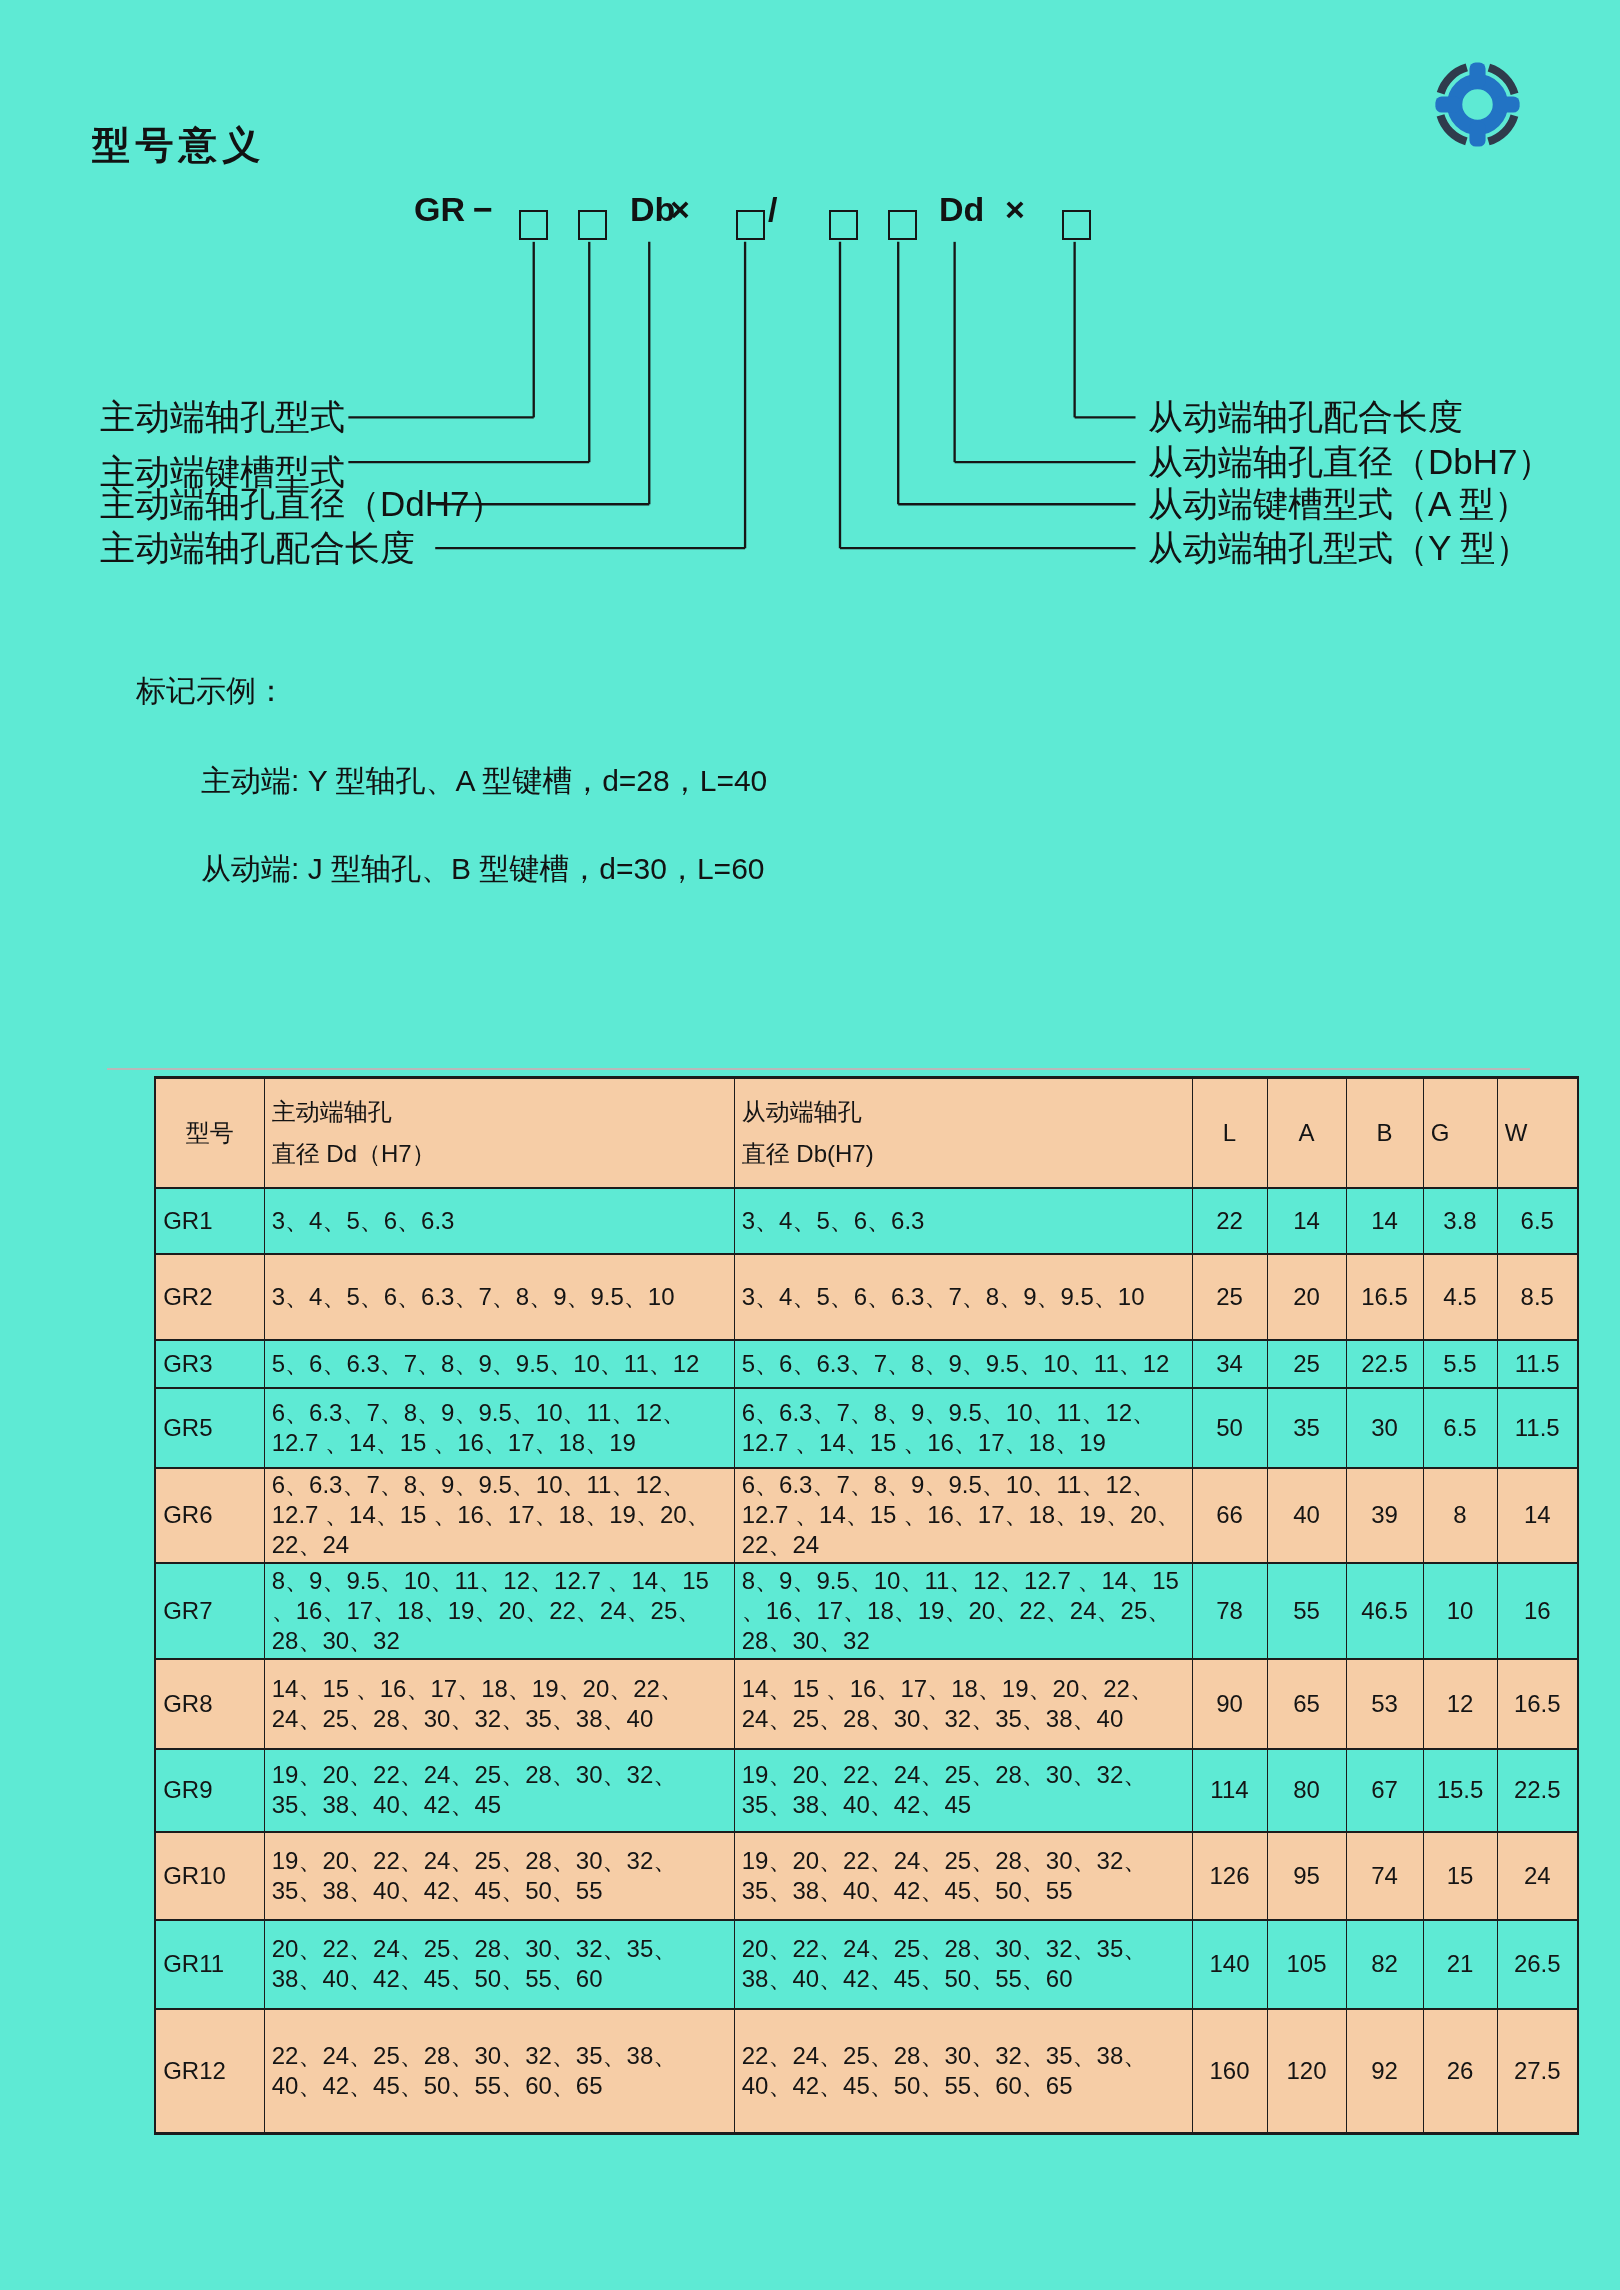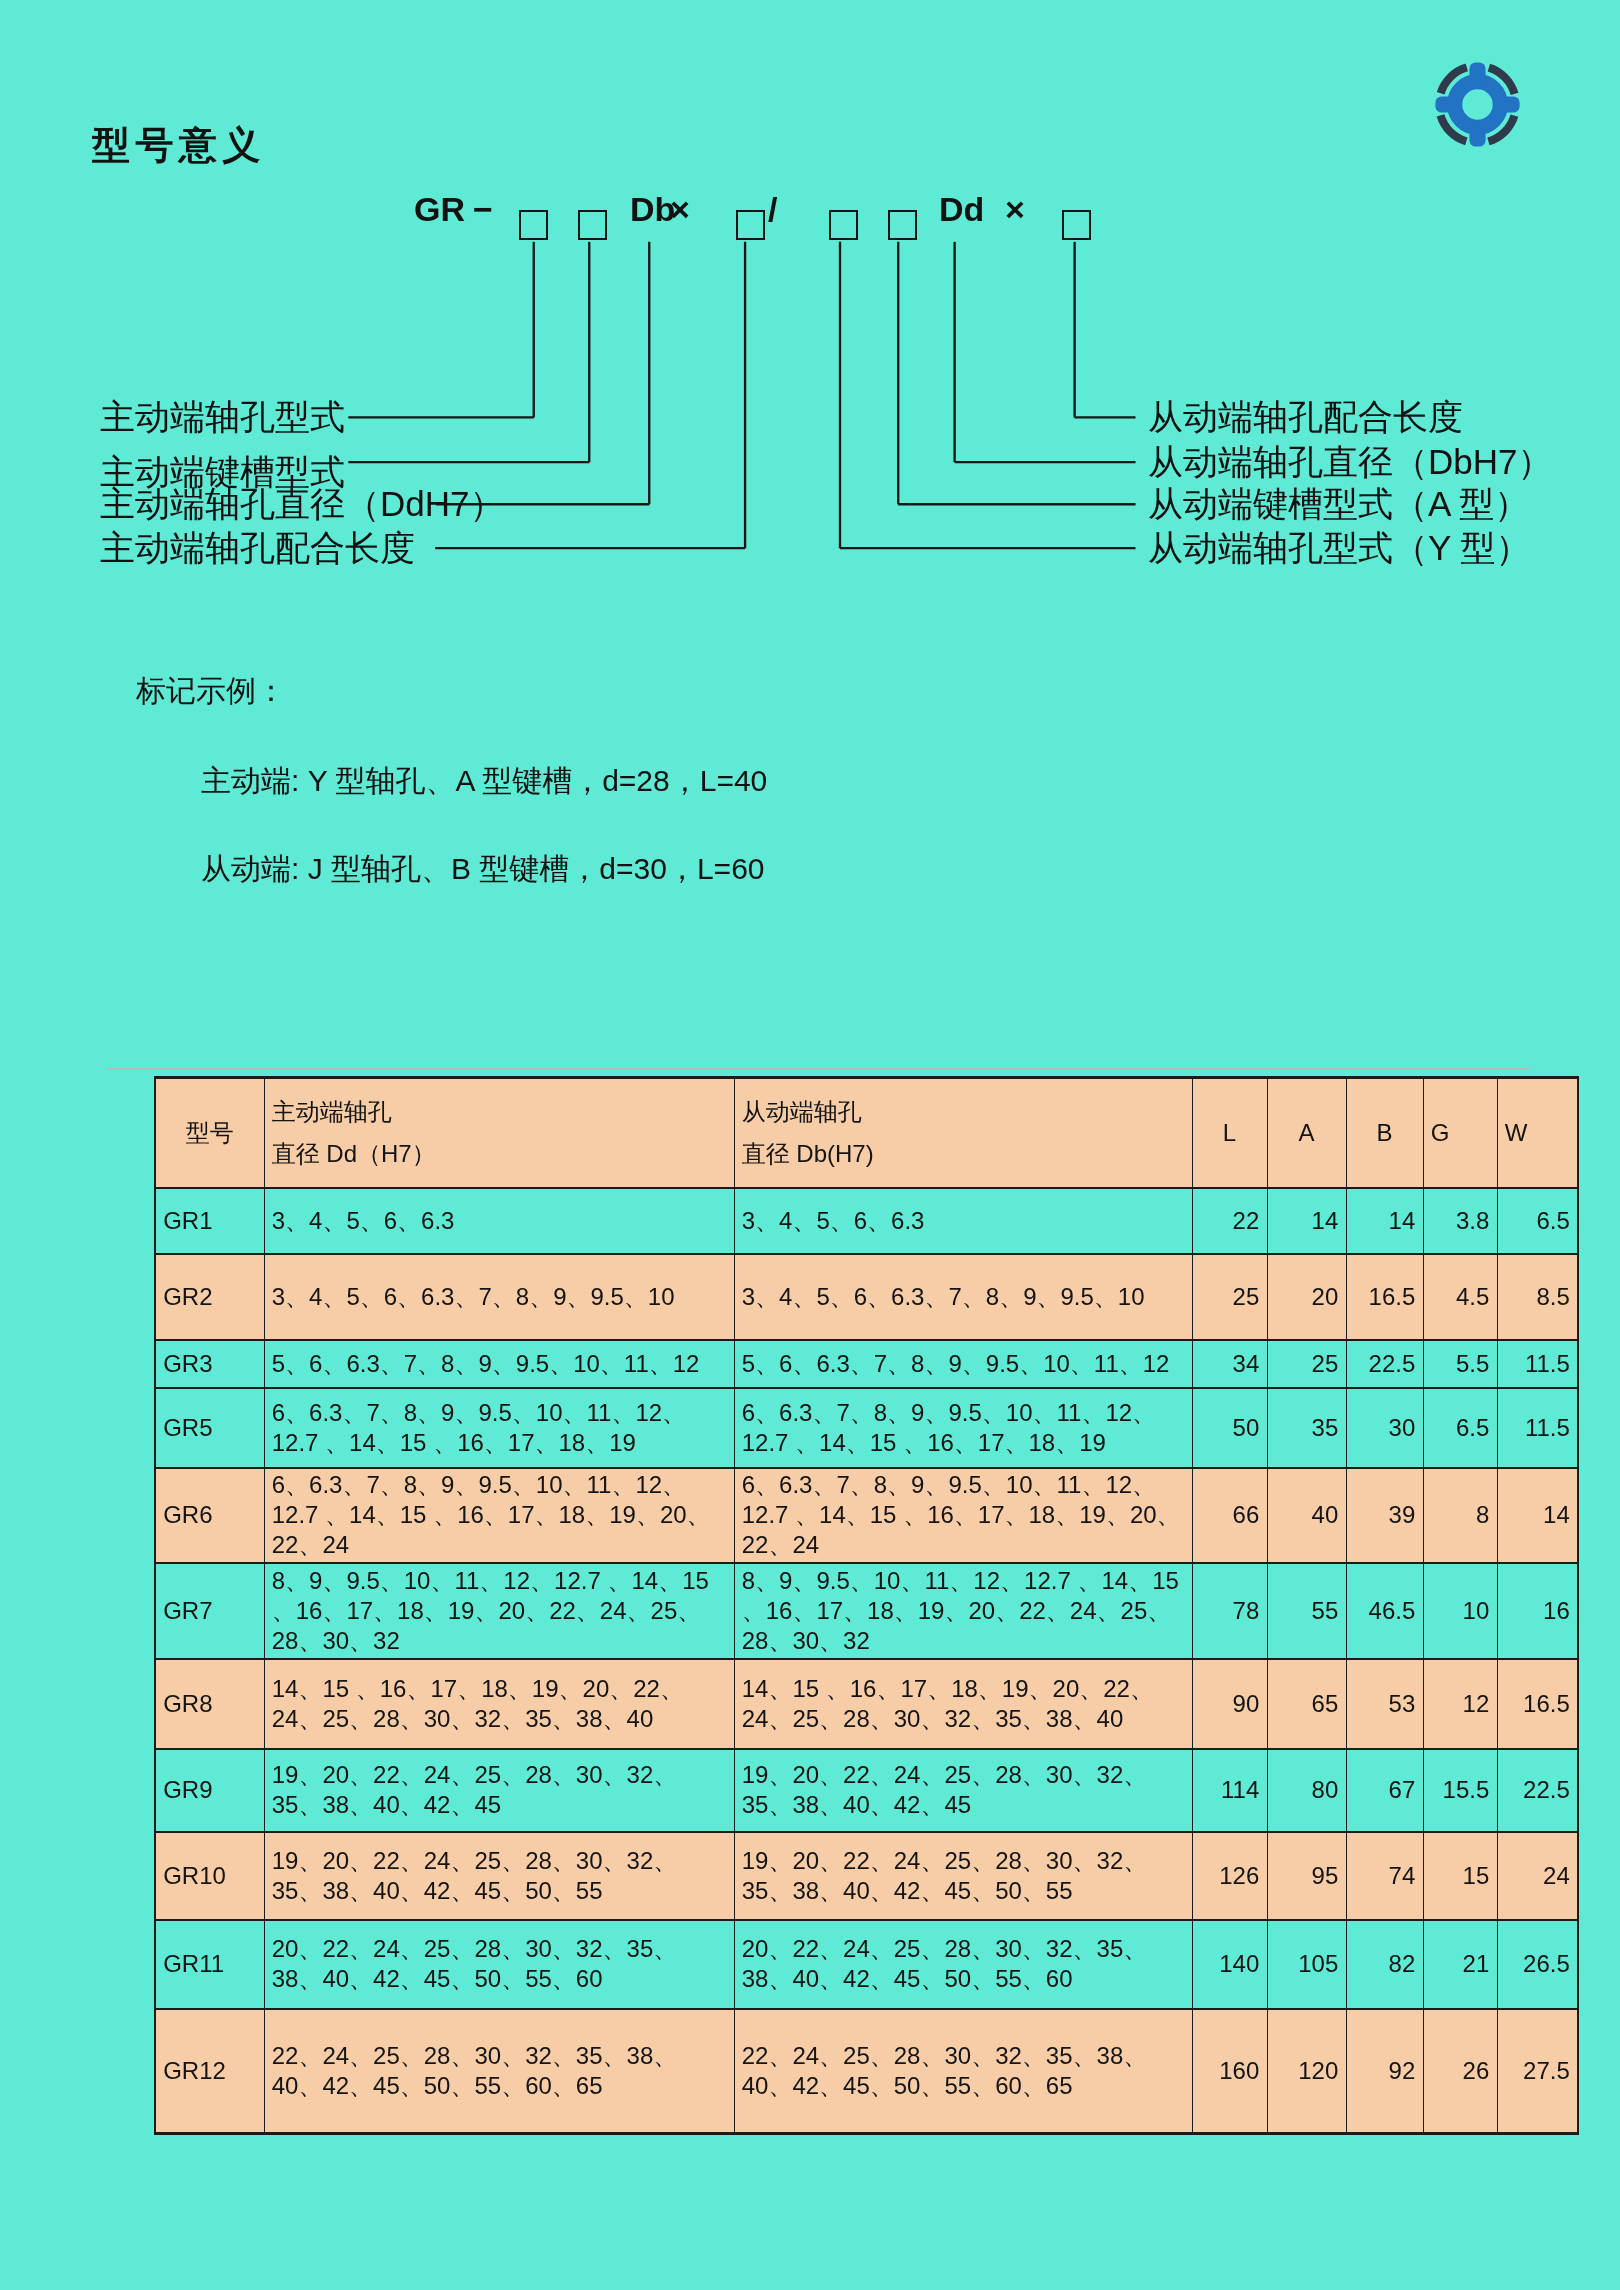--- a/index.html
+++ b/index.html
@@ -36,21 +36,21 @@
     border-top:2.7px solid #1c1c1c;border-bottom:2.7px solid #1c1c1c;
     padding:1.8px 7.2px;vertical-align:middle;font-weight:normal;
     line-height:30px;box-sizing:border-box;overflow:hidden;
   }
   table.spec{border:2.7px solid #1c1c1c;border-top-width:3.6px;border-bottom-width:3.6px;}
   thead th{background:var(--accent,#F6CDA6);text-align:left;font-size:24px;}
   thead th.c{text-align:center;}
   thead .hdr2{display:block;margin-top:12.5px;}
   tr.alt td{background:var(--accent,#F6CDA6);}
   td.model{}
-  td.num{text-align:right;padding:1.8px 1.8px;}
+  td.num{text-align:center;padding:1.8px 1.8px;}
   td.bores{text-align:left;}
 </style>
 </head>
 <body>
 
 <div class="page">
 
   <div class="page-title">型号意义</div>
 
   <svg class="logo" viewBox="0 0 106 106">

